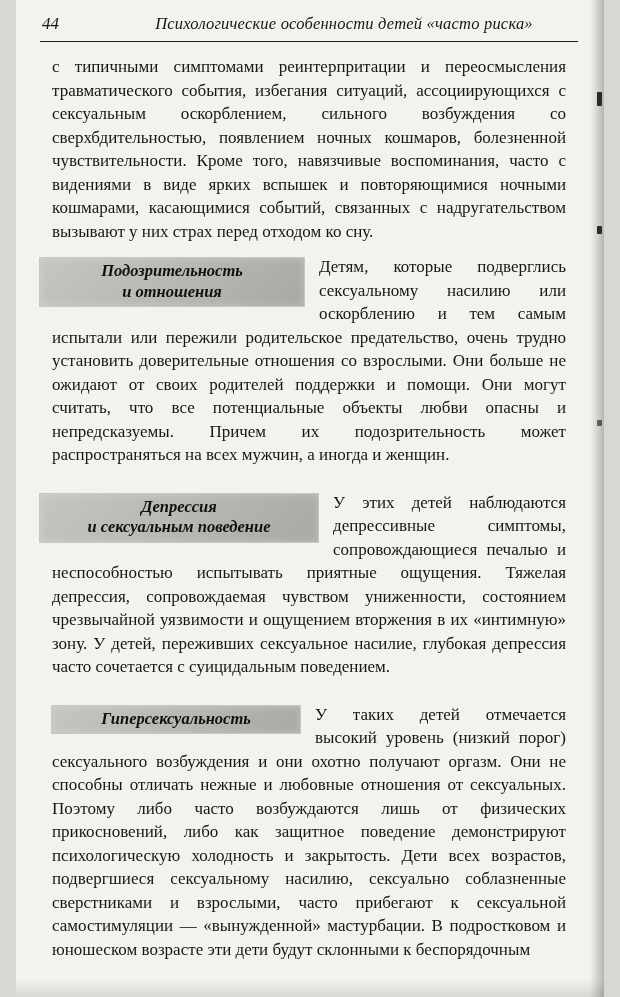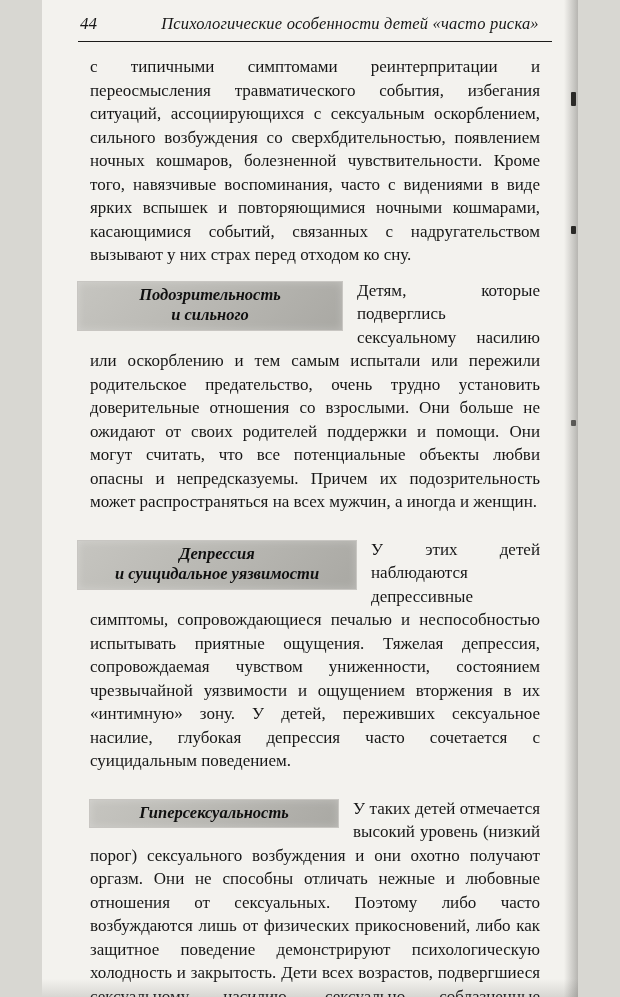--- a/index.html
+++ b/index.html
@@ -3,27 +3,27 @@
 <meta charset="utf-8">
 <style>
   :root{
     --paper:#f3f2ee;
     --ink:#161616;
     --box:#b7b6b1;
   }
   html,body{margin:0;padding:0;background:#d8d7d2;}
   .page{
     position:relative;
-    width:536px;height:997px;
+    width:588px;height:997px;
     margin:0 auto;
     background:var(--paper);
     color:var(--ink);
     font-family:"Liberation Serif","DejaVu Serif",serif;
     box-sizing:border-box;
-    padding:10px 26px 0 36px;
+    padding:10px 26px 0 24px;
     overflow:hidden;
   }
   
   .edge-shade{
     position:absolute;top:0;right:0;width:14px;height:100%;
     background:linear-gradient(to right, rgba(0,0,0,0), rgba(70,68,64,0.35));
     pointer-events:none;
   }
   .corner-shade{
     position:absolute;left:0;bottom:0;width:100%;height:18px;
@@ -87,27 +87,27 @@
     <span class="page-number">44</span>
     <span class="running-title">Психологические особенности детей «часто риска»</span>
   </header>
 
   <div class="body-text">
 
     <p>с типичными симптомами реинтерпритации и переосмысления травматического события, избегания ситуаций, ассоциирующихся с сексуальным оскорблением, сильного возбуждения со сверхбдительностью, появлением ночных кошмаров, болезненной чувствительности. Кроме того, навязчивые воспоминания, часто с видениями в виде ярких вспышек и повторяющимися ночными кошмарами, касающимися событий, связанных с надругательством вызывают у них страх перед отходом ко сну.</p>
 
     <div class="section">
       <div class="heading-box box-1">Подозрительность
-и сильного</div>
+и отношения</div>
       <p>Детям, которые подверглись сексуальному насилию или оскорблению и тем самым испытали или пережили родительское предательство, очень трудно установить доверительные отношения со взрослыми. Они больше не ожидают от своих родителей поддержки и помощи. Они могут считать, что все потенциальные объекты любви опасны и непредсказуемы. Причем их подозрительность может распространяться на всех мужчин, а иногда и женщин.</p>
     </div>
 
     <div class="section">
       <div class="heading-box box-2">Депрессия
-и суицидальное уязвимости</div>
+и сексуальным поведение</div>
       <p>У этих детей наблюдаются депрессивные симптомы, сопровождающиеся печалью и неспособностью испытывать приятные ощущения. Тяжелая депрессия, сопровождаемая чувством униженности, состоянием чрезвычайной уязвимости и ощущением вторжения в их «интимную» зону. У детей, переживших сексуальное насилие, глубокая депрессия часто сочетается с суицидальным поведением.</p>
     </div>
 
     <div class="section">
       <div class="heading-box box-3">Гиперсексуальность</div>
       <p>У таких детей отмечается высокий уровень (низкий порог) сексуального возбуждения и они охотно получают оргазм. Они не способны отличать нежные и любовные отношения от сексуальных. Поэтому либо часто возбуждаются лишь от физических прикосновений, либо как защитное поведение демонстрируют психологическую холодность и закрытость. Дети всех возрастов, подвергшиеся сексуальному насилию, сексуально соблазненные сверстниками и взрослыми, часто прибегают к сексуальной самостимуляции — «вынужденной» мастурбации. В подростковом и юношеском возрасте эти дети будут склонными к беспорядочным</p>
     </div>
 
   </div>
 

